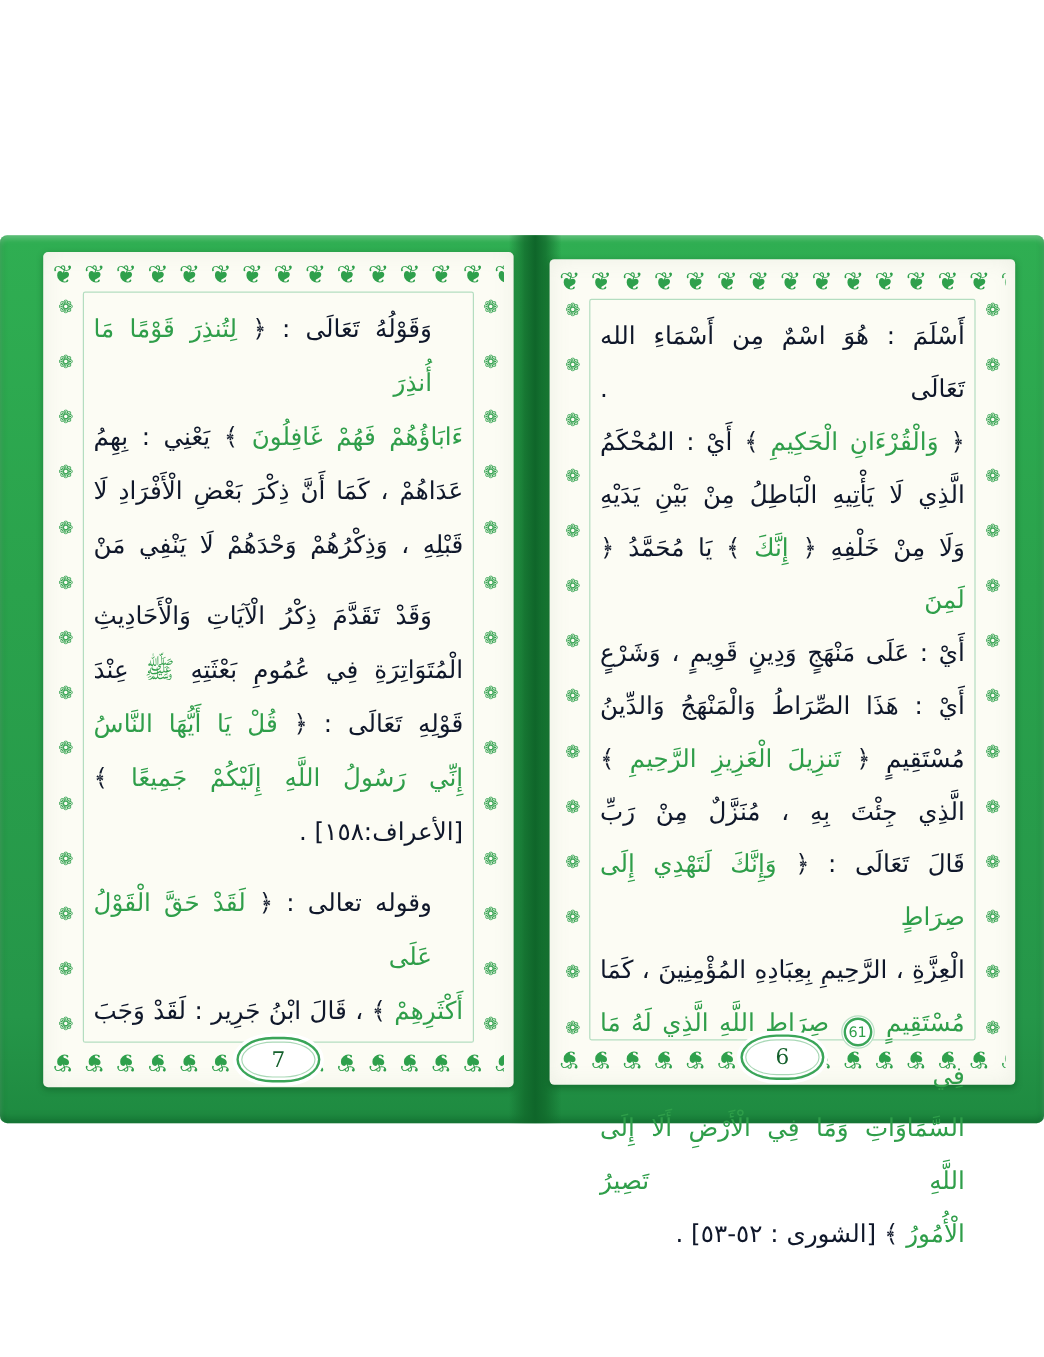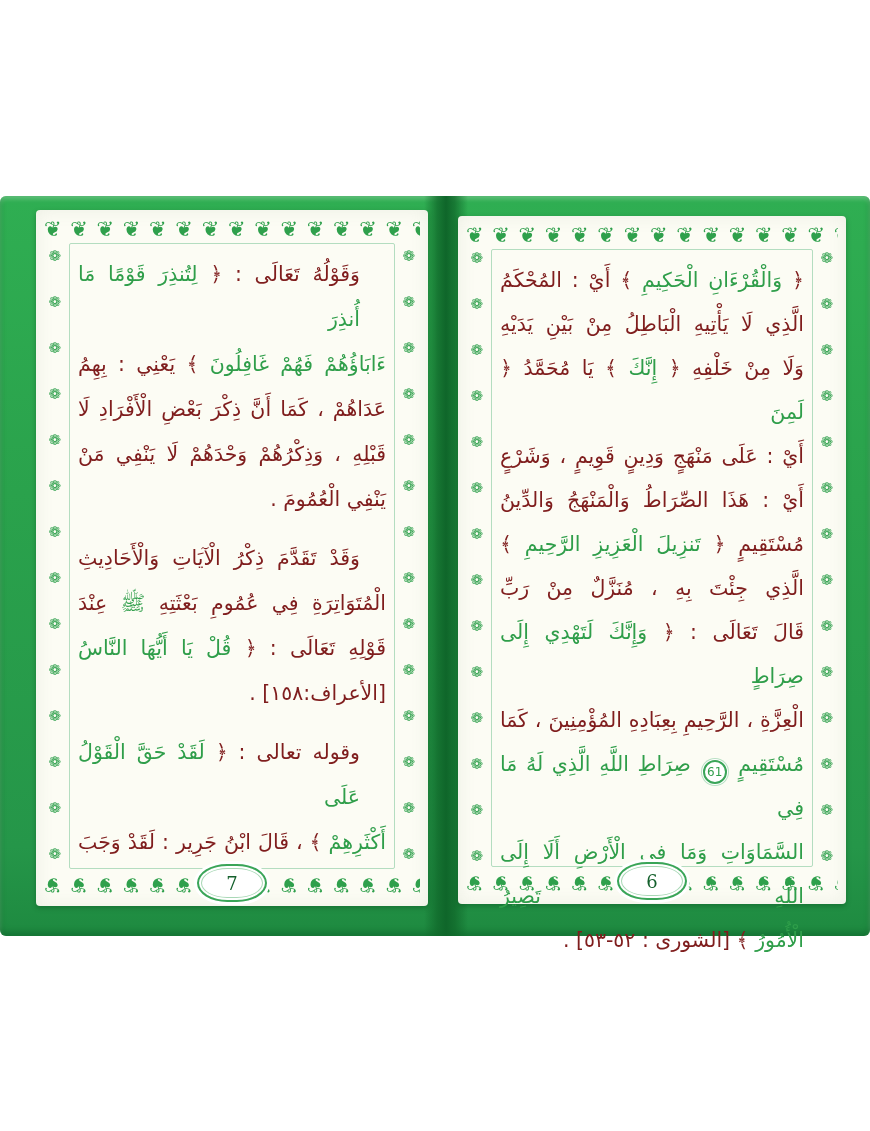--- a/index.html
+++ b/index.html
@@ -45,21 +45,21 @@
   .line{
     font-size:20.5px;line-height:44px;
     text-align:justify;text-align-last:justify;
     font-family:"DejaVu Sans",sans-serif;
   }
   .page.left .line{line-height:45px;}
   .line.end{text-align-last:right;}
   .line.indent{padding-right:26px;}
   .line.gap{margin-top:14px;}
   .g{color:#2f9e4a;}
-  .k{color:#7f1d1d;}
+  .k{color:#0f172a;}
   .m{
     display:inline-flex;width:24px;height:24px;box-sizing:border-box;
     border:2px solid #3aa558;border-radius:50%;
     align-items:center;justify-content:center;
     font-size:12px;line-height:1;color:#2f9e4a;vertical-align:-5px;margin:0 3px;
     box-shadow:0 0 0 1px #fff,0 0 0 2px #b9e0c4;background:#fff;
   }
   
   .pageno{
     position:absolute;bottom:4px;left:50%;transform:translateX(-50%);
@@ -81,38 +81,39 @@
   <div class="orn orn-h orn-top">❦ ❦ ❦ ❦ ❦ ❦ ❦ ❦ ❦ ❦ ❦ ❦ ❦ ❦ ❦ ❦ ❦ ❦ ❦ </div>
   <div class="orn orn-h orn-bottom">❦ ❦ ❦ ❦ ❦ ❦ ❦ ❦ ❦ ❦ ❦ ❦ ❦ ❦ ❦ ❦ ❦ ❦ ❦ </div>
   <div class="orn orn-v orn-left">❁ ❁ ❁ ❁ ❁ ❁ ❁ ❁ ❁ ❁ ❁ ❁ ❁ ❁ ❁ ❁ ❁ ❁ </div>
   <div class="orn orn-v orn-right">❁ ❁ ❁ ❁ ❁ ❁ ❁ ❁ ❁ ❁ ❁ ❁ ❁ ❁ ❁ ❁ ❁ ❁ </div>
   <div class="frame"></div>
   <div class="text-block">
       <div class="line indent"><span class="k">وَقَوْلُهُ تَعَالَى : ﴿ </span><span class="g">لِتُنذِرَ قَوْمًا مَا أُنذِرَ</span></div>
       <div class="line"><span class="g">ءَابَاؤُهُمْ فَهُمْ غَافِلُونَ</span><span class="k"> ﴾ يَعْنِي : بِهِمُ</span></div>
       <div class="line"><span class="k">عَدَاهُمْ ، كَمَا أَنَّ ذِكْرَ بَعْضِ الْأَفْرَادِ لَا</span></div>
       <div class="line"><span class="k">قَبْلِهِ ، وَذِكْرُهُمْ وَحْدَهُمْ لَا يَنْفِي مَنْ</span></div>
-      <div class="line end"><span class="k">يَنْفِي الْعُمُومَ .</span></div>
       <div class="line gap indent"><span class="k">وَقَدْ تَقَدَّمَ ذِكْرُ الْآيَاتِ وَالْأَحَادِيثِ</span></div>
       <div class="line"><span class="k">الْمُتَوَاتِرَةِ فِي عُمُومِ بَعْثَتِهِ </span><span class="g">ﷺ</span><span class="k"> عِنْدَ</span></div>
       <div class="line"><span class="k">قَوْلِهِ تَعَالَى : ﴿ </span><span class="g">قُلْ يَا أَيُّهَا النَّاسُ</span></div>
+      <div class="line"><span class="g">إِنِّي رَسُولُ اللَّهِ إِلَيْكُمْ جَمِيعًا</span><span class="k"> ﴾</span></div>
       <div class="line end"><span class="k">[الأعراف:١٥٨] .</span></div>
       <div class="line gap indent"><span class="k">وقوله تعالى : ﴿ </span><span class="g">لَقَدْ حَقَّ الْقَوْلُ عَلَى</span></div>
       <div class="line"><span class="g">أَكْثَرِهِمْ</span><span class="k"> ﴾ ، قَالَ ابْنُ جَرِير : لَقَدْ وَجَبَ</span></div>
     </div>
   <div class="pageno">7</div>
 </div>
 
 <div class="page right">
   <div class="orn orn-h orn-top">❦ ❦ ❦ ❦ ❦ ❦ ❦ ❦ ❦ ❦ ❦ ❦ ❦ ❦ ❦ ❦ ❦ ❦ ❦ </div>
   <div class="orn orn-h orn-bottom">❦ ❦ ❦ ❦ ❦ ❦ ❦ ❦ ❦ ❦ ❦ ❦ ❦ ❦ ❦ ❦ ❦ ❦ ❦ </div>
   <div class="orn orn-v orn-left">❁ ❁ ❁ ❁ ❁ ❁ ❁ ❁ ❁ ❁ ❁ ❁ ❁ ❁ ❁ ❁ ❁ ❁ </div>
   <div class="orn orn-v orn-right">❁ ❁ ❁ ❁ ❁ ❁ ❁ ❁ ❁ ❁ ❁ ❁ ❁ ❁ ❁ ❁ ❁ ❁ </div>
   <div class="frame"></div>
   <div class="text-block">
+      <div class="line"><span class="k">أَسْلَمَ : هُوَ اسْمٌ مِن أَسْمَاءِ الله تَعَالَى .</span></div>
       <div class="line"><span class="k">﴿ </span><span class="g">وَالْقُرْءَانِ الْحَكِيمِ</span><span class="k"> ﴾ أَيْ : المُحْكَمُ</span></div>
       <div class="line"><span class="k">الَّذِي لَا يَأْتِيهِ الْبَاطِلُ مِنْ بَيْنِ يَدَيْهِ</span></div>
       <div class="line"><span class="k">وَلَا مِنْ خَلْفِهِ ﴿ </span><span class="g">إِنَّكَ</span><span class="k"> ﴾ يَا مُحَمَّدُ ﴿ </span><span class="g">لَمِنَ</span></div>
       <div class="line"><span class="k">أَيْ : عَلَى مَنْهَجٍ وَدِينٍ قَوِيمٍ ، وَشَرْعٍ</span></div>
       <div class="line"><span class="k">أَيْ : هَذَا الصِّرَاطُ وَالْمَنْهَجُ وَالدِّينُ</span></div>
       <div class="line"><span class="k">مُسْتَقِيمٍ ﴿ </span><span class="g">تَنزِيلَ الْعَزِيزِ الرَّحِيمِ</span><span class="k"> ﴾</span></div>
       <div class="line"><span class="k">الَّذِي جِئْتَ بِهِ ، مُنَزَّلٌ مِنْ رَبِّ</span></div>
       <div class="line"><span class="k">قَالَ تَعَالَى : ﴿ </span><span class="g">وَإِنَّكَ لَتَهْدِي إِلَى صِرَاطٍ</span></div>
       <div class="line"><span class="k">الْعِزَّةِ ، الرَّحِيمِ بِعِبَادِهِ المُؤْمِنِينَ ، كَمَا</span></div>
       <div class="line"><span class="g">مُسْتَقِيمٍ </span><span class="m">61</span><span class="g"> صِرَاطِ اللَّهِ الَّذِي لَهُ مَا فِي</span></div>

